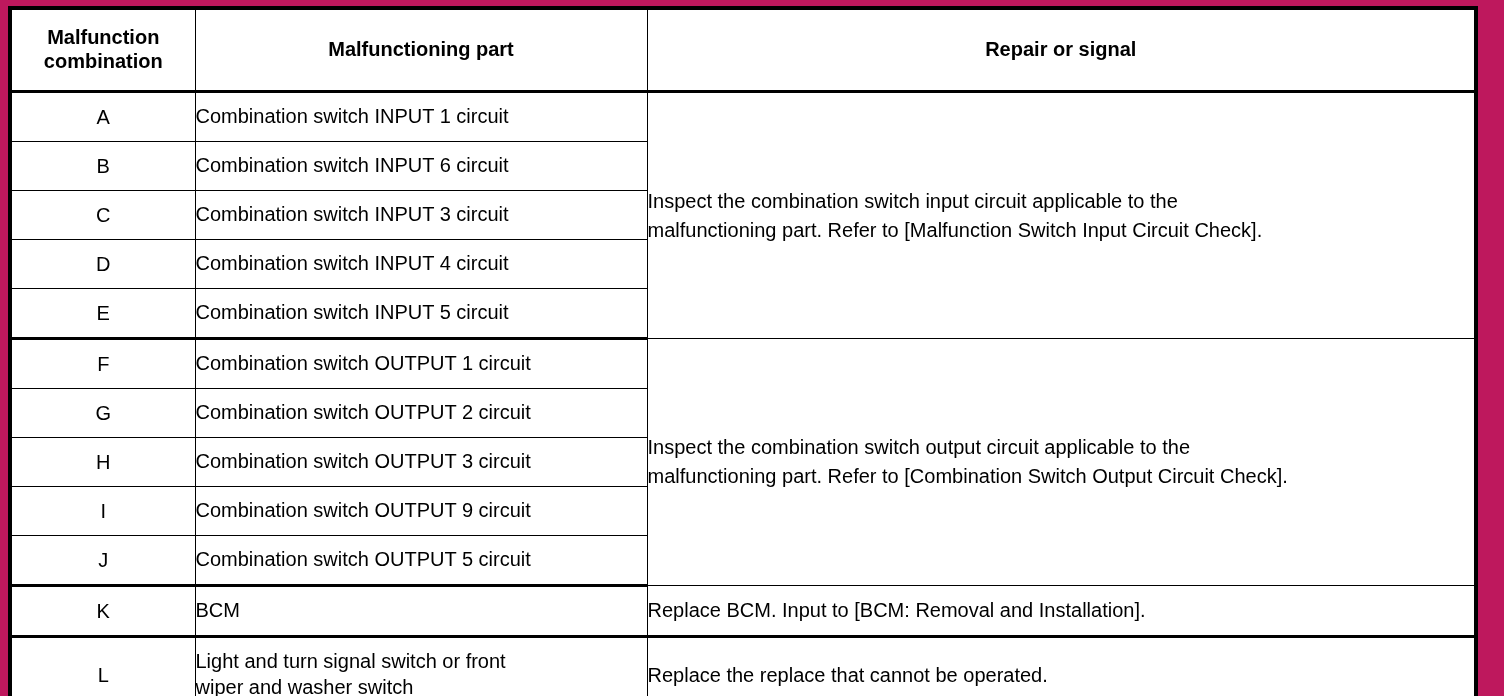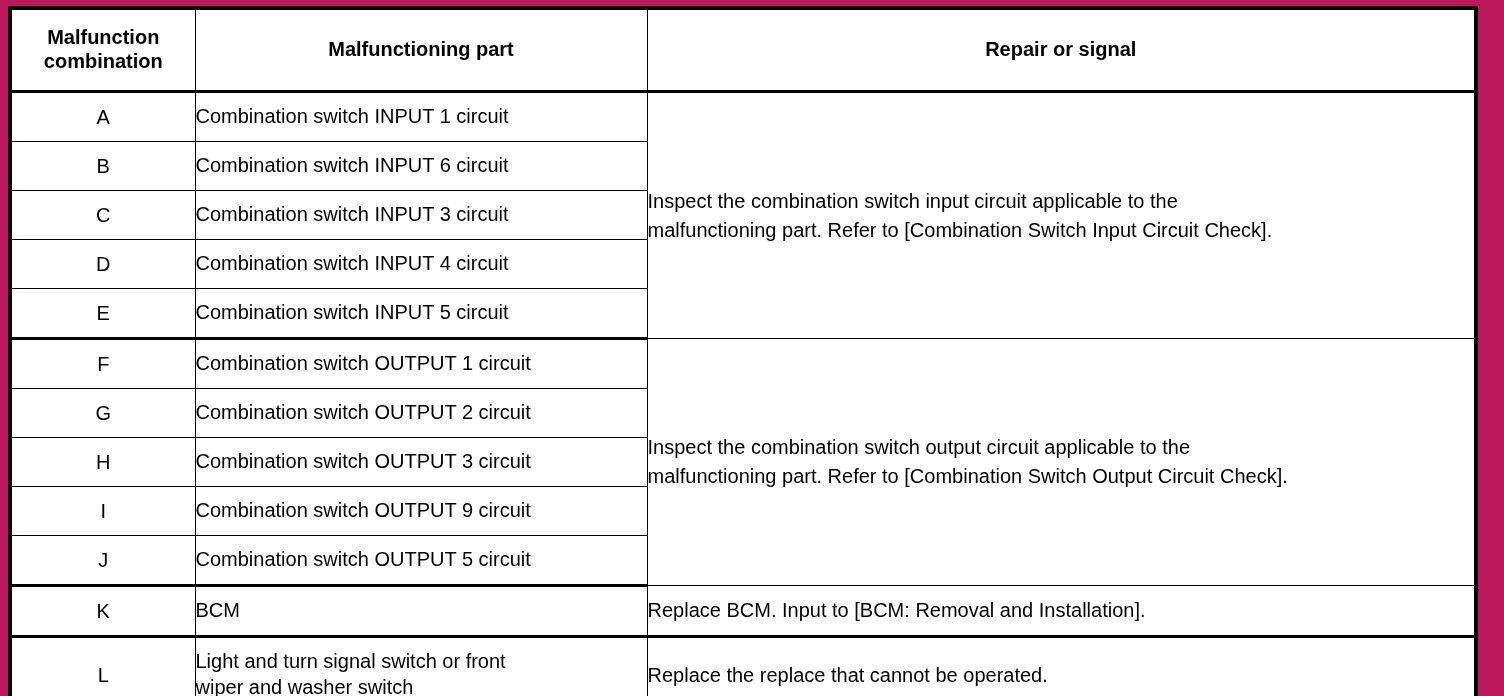--- a/index.html
+++ b/index.html
@@ -112,21 +112,21 @@
       </tr>
     </thead>
 
     <tbody>
 
       <tr>
         <td class="cell-combination">A</td>
         <td class="cell-part">Combination switch INPUT 1 circuit</td>
         <td class="cell-repair" rowspan="5">
           <span class="repair-line">Inspect the combination switch input circuit applicable to the</span>
-          <span class="repair-line">malfunctioning part. Refer to [Combination Switch Input Circuit Check].</span>
+          <span class="repair-line">malfunctioning part. Refer to [Malfunction Switch Input Circuit Check].</span>
         </td>
       </tr>
       <tr>
         <td class="cell-combination">B</td>
         <td class="cell-part">Combination switch INPUT 6 circuit</td>
       </tr>
       <tr>
         <td class="cell-combination">C</td>
         <td class="cell-part">Combination switch INPUT 3 circuit</td>
       </tr>

